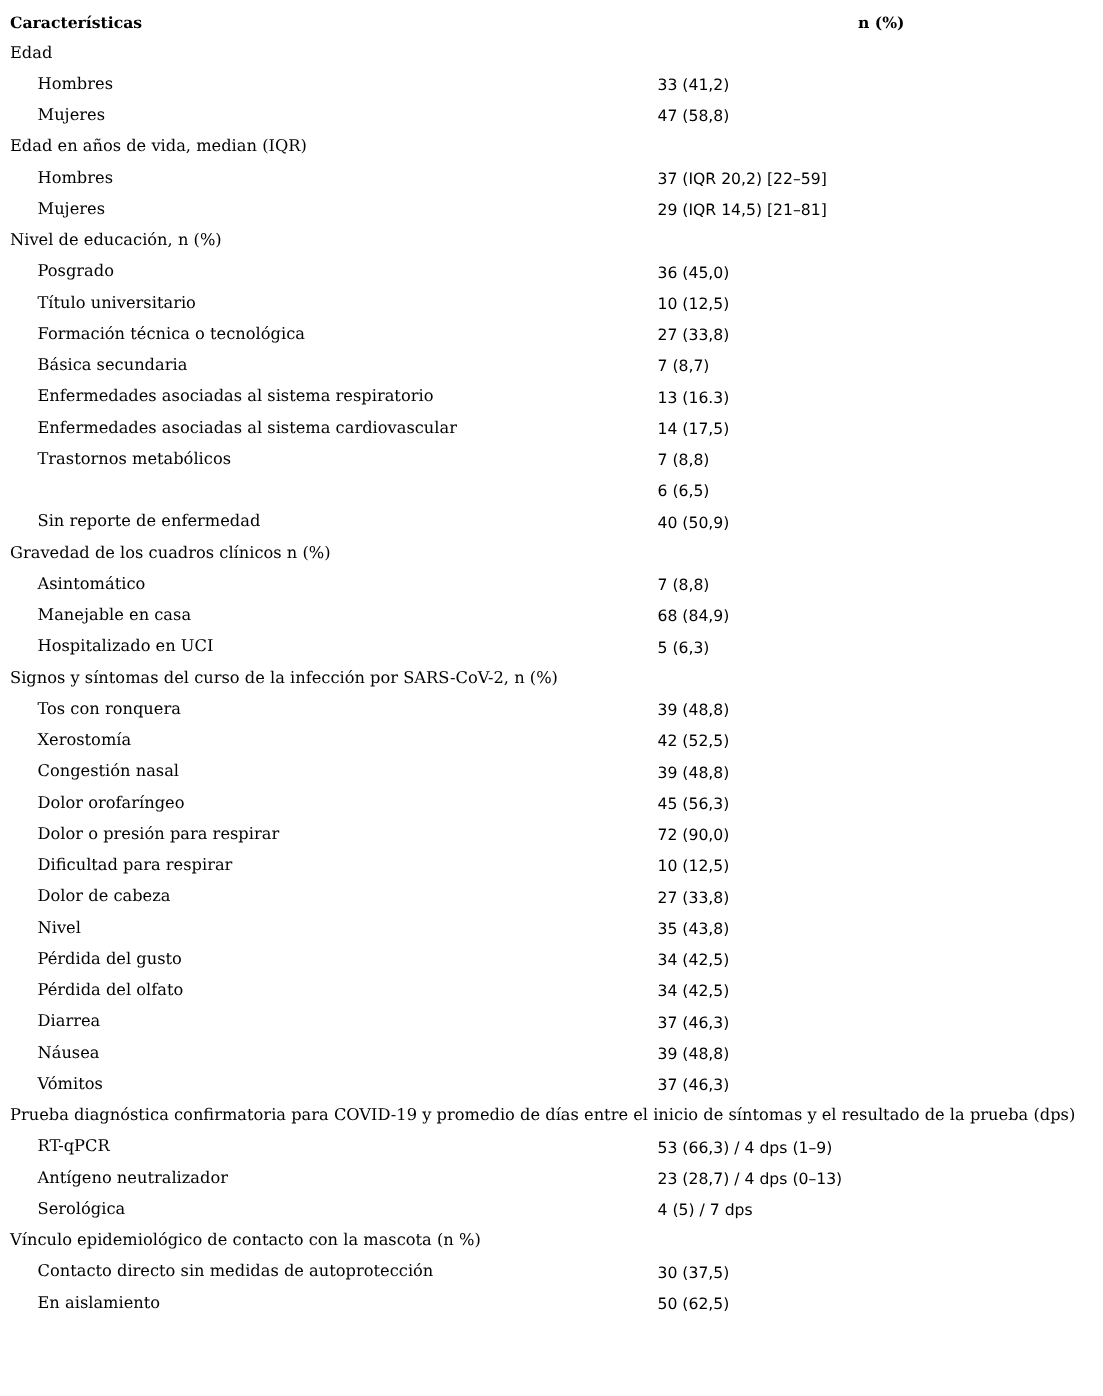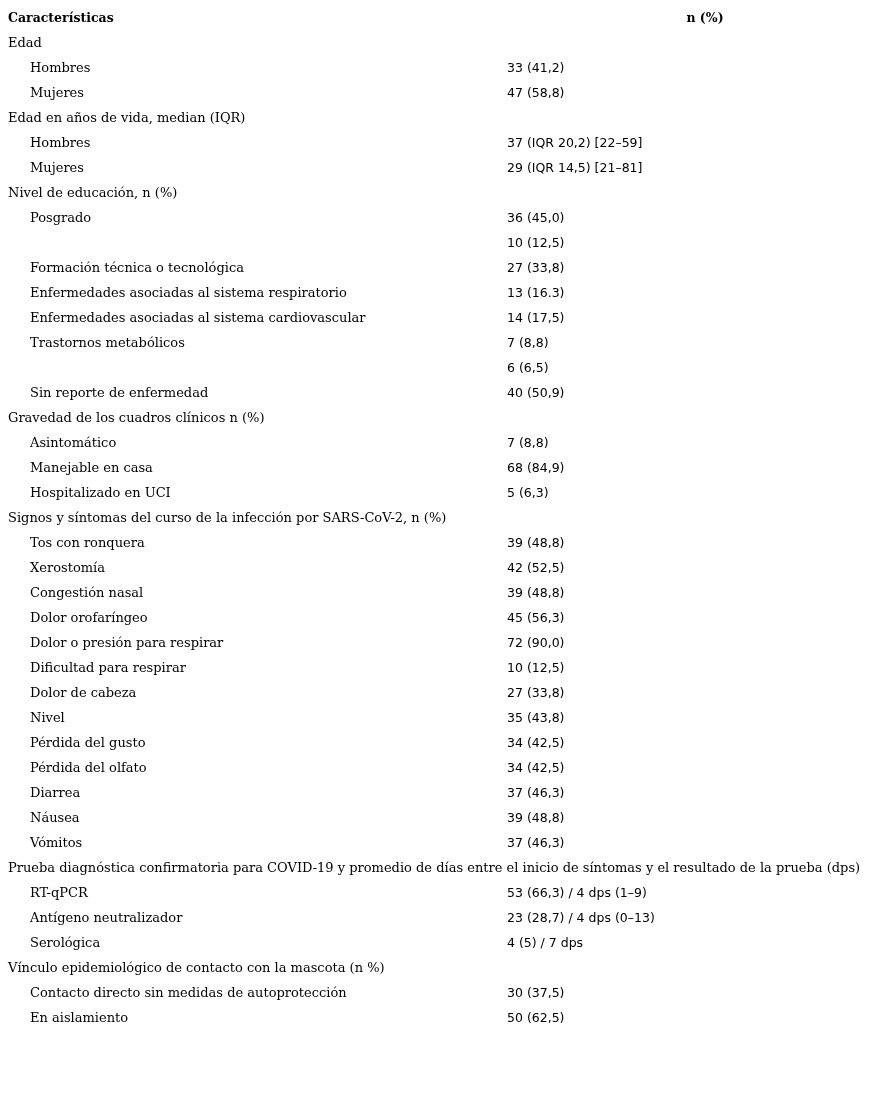--- a/index.html
+++ b/index.html
@@ -7,21 +7,21 @@
       width: 882px; height: 1117px; position: relative; overflow: hidden;
       font-family: "DejaVu Serif", "Liberation Serif", serif;
       font-size: 13px; color: #000000;
     }
     .table { position: absolute; left: 0; top: 5px; width: 882px; }
     .row { position: relative; height: 25px; line-height: 25px; white-space: nowrap; }
     .hdr-left { position: absolute; left: 8px; font-weight: bold; font-size: 12.5px; }
     .hdr-right { position: absolute; left: 655px; width: 100px; text-align: center; font-weight: bold; font-size: 12.5px; }
     .section-label { position: absolute; left: 8px; font-size: 13px; }
     .item-label { position: absolute; left: 30px; width: 470px; font-size: 13px; }
-    .item-value { position: absolute; left: 507px; font-family: "DejaVu Sans", "Liberation Sans", sans-serif; font-size: 12.5px; }
+    .item-value { position: absolute; left: 526px; font-family: "DejaVu Sans", "Liberation Sans", sans-serif; font-size: 12.5px; }
   </style>
 </head>
 <body>
 
 <div class="table">
   <div class="row">
     <span class="hdr-left">Características</span>
     <span class="hdr-right">n (%)</span>
   </div>
   <div id="table-body">
@@ -48,25 +48,30 @@
         <span class="item-value">29 (IQR 14,5) [21–81]</span>
       </div>
       <div class="row">
         <span class="section-label">Nivel de educación, n (%)</span>
       </div>
       <div class="row">
         <span class="item-label">Posgrado</span>
         <span class="item-value">36 (45,0)</span>
       </div>
       <div class="row">
+        <span class="item-label">Título universitario</span>
         <span class="item-value">10 (12,5)</span>
       </div>
       <div class="row">
         <span class="item-label">Formación técnica o tecnológica</span>
         <span class="item-value">27 (33,8)</span>
+      </div>
+      <div class="row">
+        <span class="item-label">Básica secundaria</span>
+        <span class="item-value">7 (8,7)</span>
       </div>
       <div class="row">
         <span class="item-label">Enfermedades asociadas al sistema respiratorio</span>
         <span class="item-value">13 (16.3)</span>
       </div>
       <div class="row">
         <span class="item-label">Enfermedades asociadas al sistema cardiovascular</span>
         <span class="item-value">14 (17,5)</span>
       </div>
       <div class="row">

